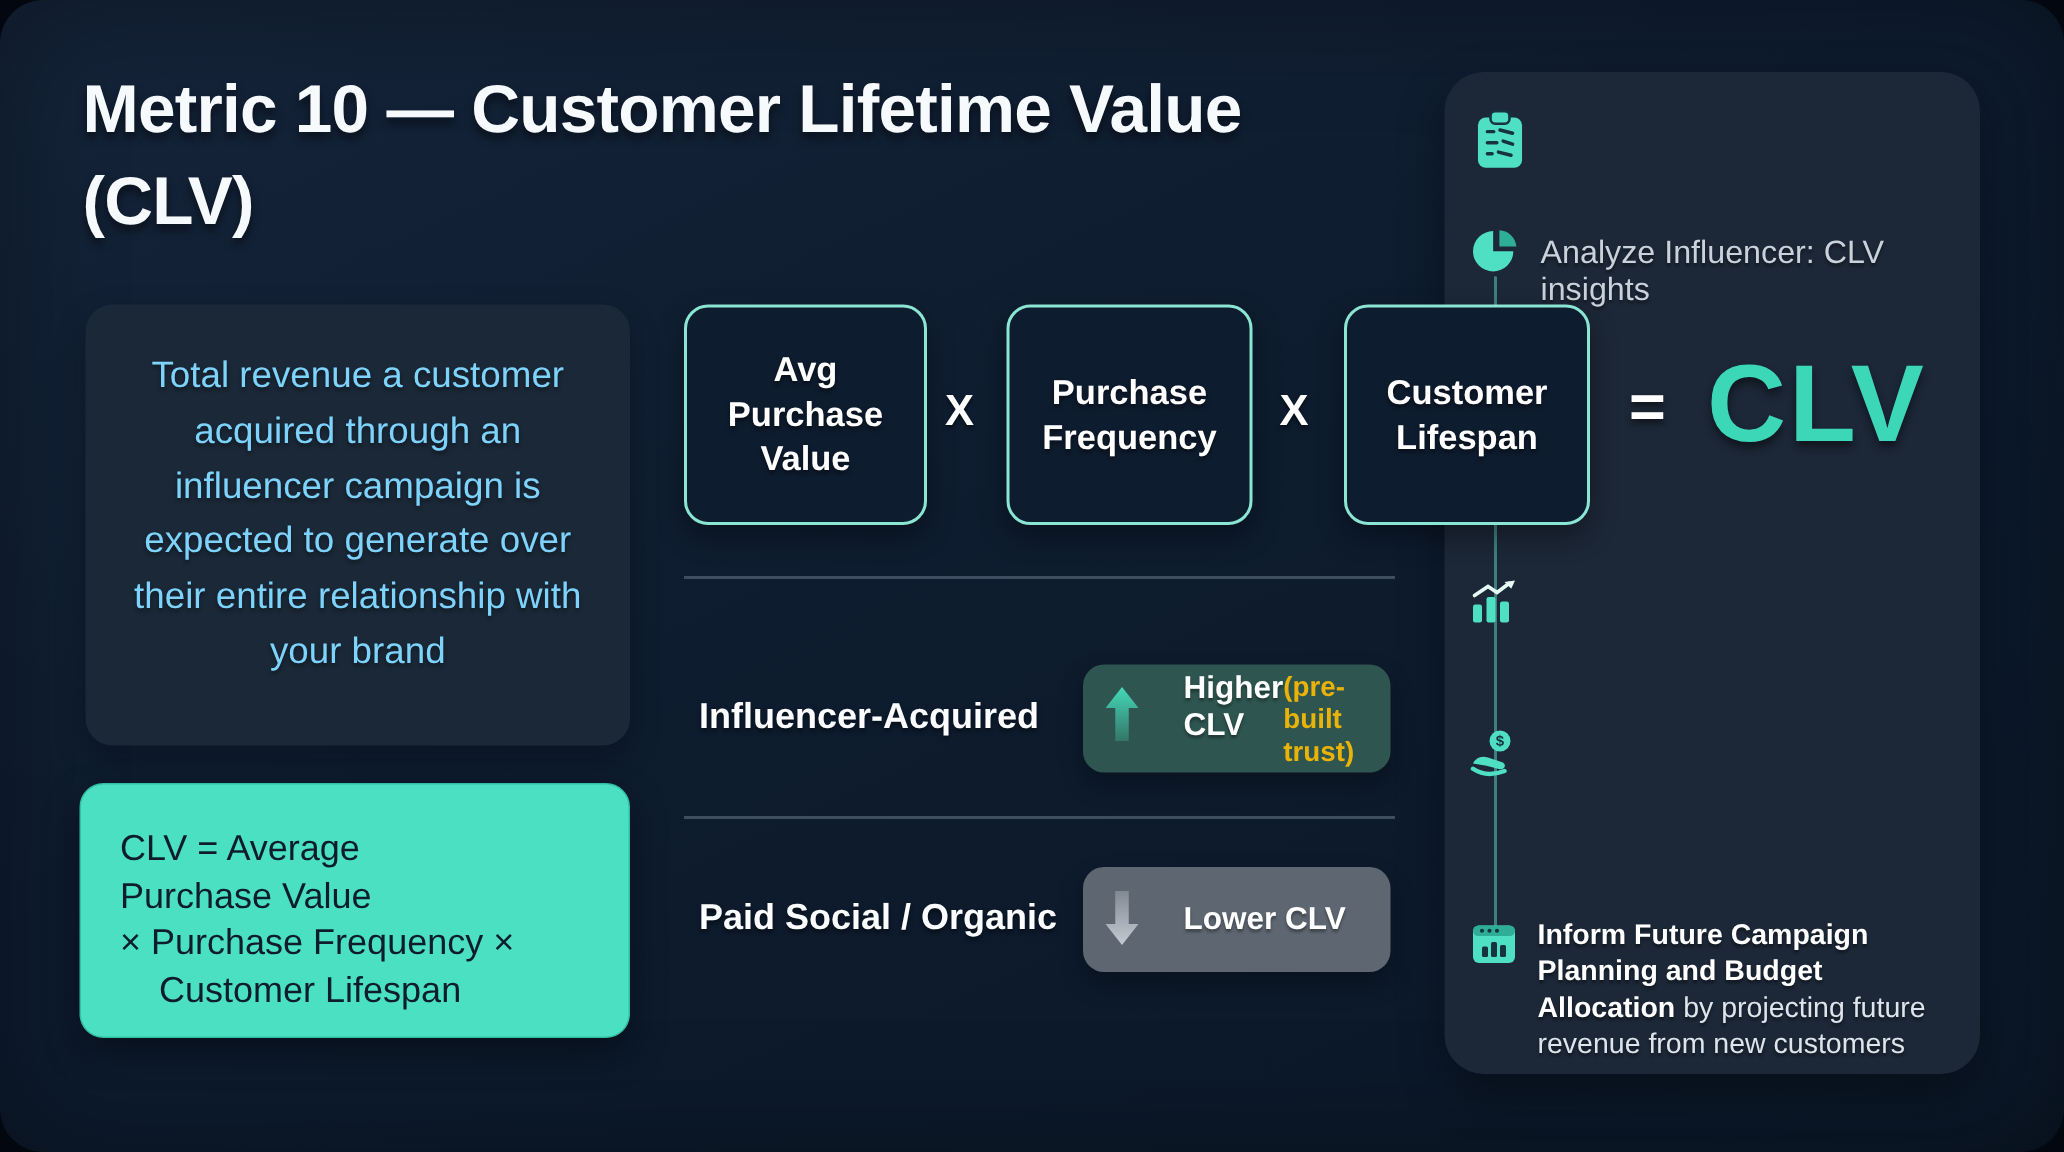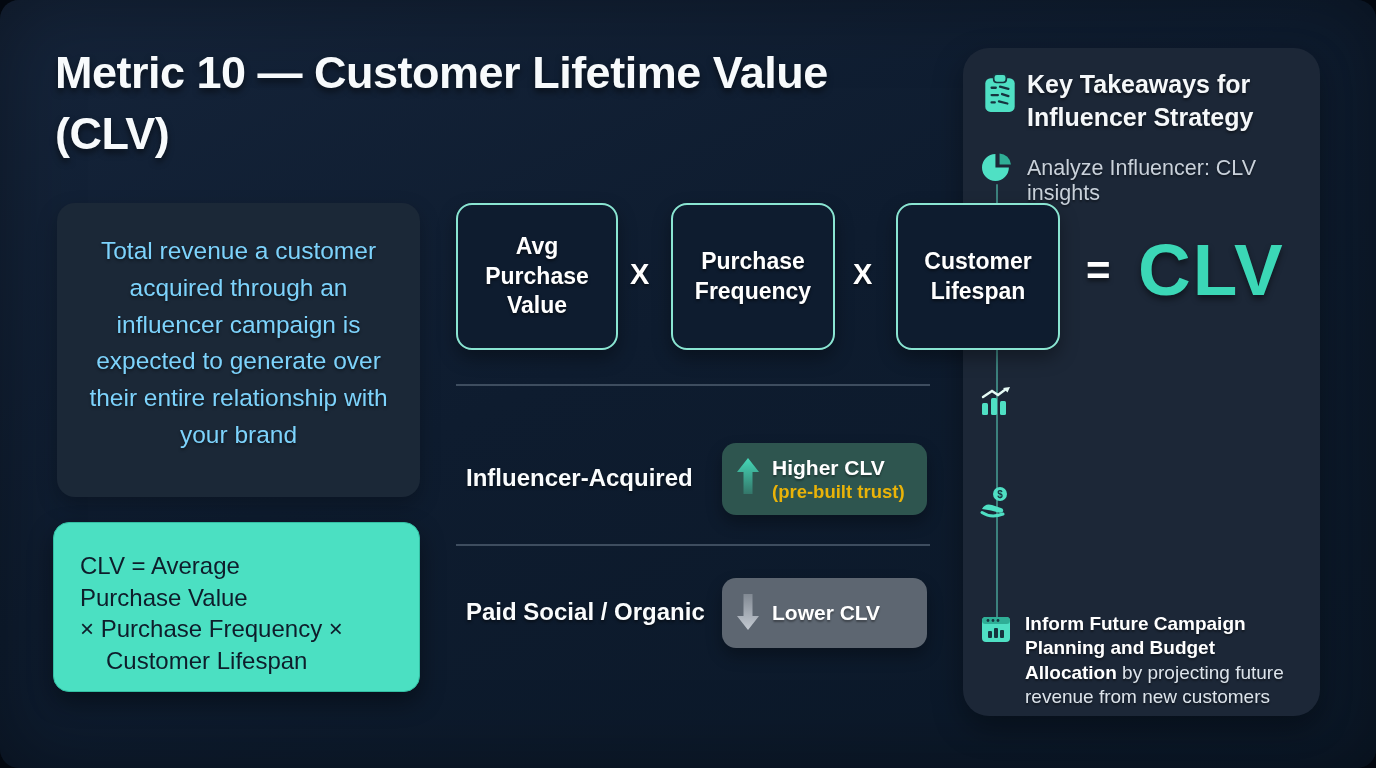--- a/index.html
+++ b/index.html
@@ -3,21 +3,21 @@
 <meta charset="utf-8">
 <style>
   html,body{margin:0;padding:0;background:#020609;}
   .stage{
     position:relative;width:1376px;height:768px;overflow:hidden;
     background:#030810;
     font-family:"Liberation Sans", sans-serif;
     -webkit-font-smoothing:antialiased;
   }
   .card{
-    position:absolute;inset:0;border-radius:19px;
+    position:absolute;inset:0;border-radius:29px;
     background:linear-gradient(155deg,#15243a 0%,#0e1c2f 45%,#0b1828 100%);
     box-shadow:inset 0 0 80px rgba(0,0,0,.35);
     padding-left:44px;
   }
   .title{
     position:absolute;left:55px;top:42px;width:820px;margin:0;
     font-size:45px;font-weight:700;line-height:1.36;color:#f7fafc;
     letter-spacing:-.5px;text-shadow:0 4px 6px rgba(0,0,0,.5);
   }
   .desc-box{
@@ -76,21 +76,21 @@
     text-shadow:0 2px 3px rgba(0,0,0,.5);
   }
   .row-label1{top:464px;} .row-label2{top:598px;}
   .badge{
     position:absolute;left:722px;width:205px;border-radius:14px;
     display:flex;align-items:center;box-sizing:border-box;padding:0 14px;
     box-shadow:0 8px 16px rgba(0,0,0,.3);
   }
   .badge-higher{top:443px;height:72px;background:#2e554f;}
   .badge-lower{top:578px;height:70px;background:#5d6671;}
-  .badge .txt{margin-left:12px;display:flex;flex-direction:column;justify-content:center;}
+  .badge .txt{margin-left:29px;display:flex;flex-direction:row;justify-content:center;}
   .badge .btitle{font-size:21px;font-weight:700;color:#fff;line-height:1.18;
     text-shadow:0 2px 2px rgba(0,0,0,.35);}
   .badge .bsub{font-size:18.5px;color:#eab308;line-height:1.15;font-weight:bold;}
   .badge-lower .btitle{font-weight:600;}
   .panel{
     position:absolute;left:963px;top:48px;width:357px;height:668px;
     background:#1c2737;border-radius:26px;z-index:1;
     box-shadow:0 12px 30px rgba(0,0,0,.35);
   }
   .panel .connector{
@@ -145,21 +145,20 @@
           <g stroke="#16343f" stroke-width="2.2" stroke-linecap="round">
             <line x1="9" y1="15" x2="13" y2="15"></line>
               <line x1="17" y1="14" x2="25" y2="16"></line>
             <line x1="9" y1="22" x2="15" y2="22"></line>
               <line x1="19" y1="21" x2="25" y2="23"></line>
             <line x1="9" y1="29" x2="12" y2="29"></line>
               <line x1="16" y1="28" x2="24" y2="30"></line>
           </g>
         </svg>
       </span>
-      <h2 class="panel-heading">Key Takeaways for Influencer Strategy</h2>
 
       <span class="p-icon icon-pie">
         <svg width="31" height="31" viewBox="0 0 30 30">
           <path d="M13 15 V2 A13 13 0 1 0 26 15 Z" fill="#4fe0c4"></path>
           <path d="M17 12 V1.5 A11.5 11.5 0 0 1 28 12 Z" fill="#2fae96"></path>
         </svg>
       </span>
       <div class="panel-sub">Analyze Influencer: CLV insights</div>
 
       <span class="ta-icon ta-icon1">

